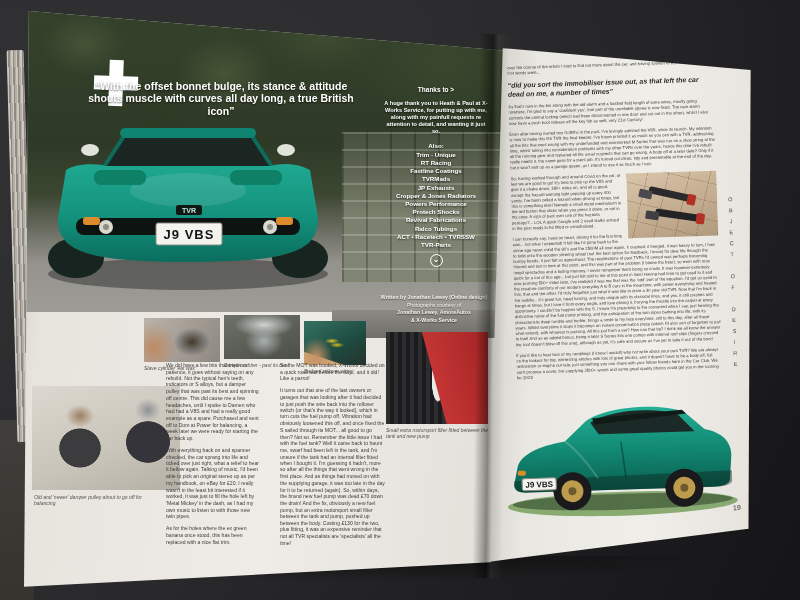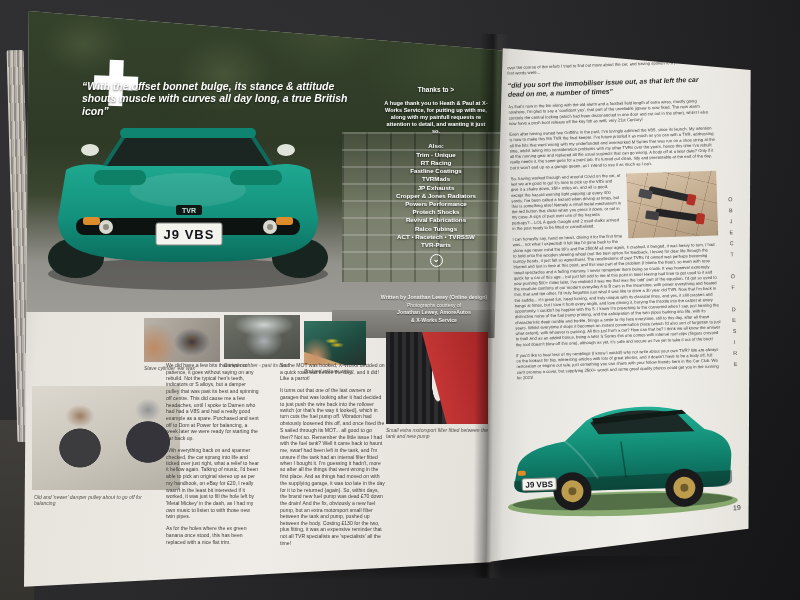--- a/index.html
+++ b/index.html
@@ -45,22 +45,22 @@
     background-color:#7e8470;
     background-image:
       repeating-linear-gradient(to bottom,rgba(255,255,255,.22) 0 2px,rgba(0,0,0,0) 2px 17px),
       repeating-linear-gradient(to right,rgba(0,0,0,.25) 0 2px,rgba(0,0,0,0) 2px 24px),
       linear-gradient(180deg,rgba(30,40,24,.55),rgba(0,0,0,0) 55%);}
   .photo-ext{left:308px;top:306px;width:174px;height:28px;
     background:linear-gradient(180deg,#8b8a84,#6f6e69);}
   .plus-icon{left:70px;top:56px;width:44px;height:46px;transform:rotate(2deg);}
   .plus-icon .pv{position:absolute;left:15px;top:0;width:14px;height:46px;background:#fff;}
   .plus-icon .ph{position:absolute;left:0;top:16px;width:44px;height:14px;background:#fff;}
-  .pull-quote{left:58px;top:76px;width:278px;text-align:left;color:#fff;
-    font-size:10.5px;line-height:1.18;font-weight:bold;font-style:italic;
+  .pull-quote{left:58px;top:76px;width:278px;text-align:center;color:#fff;
+    font-size:10.5px;line-height:1.18;font-weight:bold;
     text-shadow:0 1px 2px rgba(0,0,0,.6);}
   .car-front{left:12px;top:102px;width:304px;height:202px;}
 
   
   .thanks{left:356px;top:82px;width:112px;text-align:center;color:#fff;
     text-shadow:0 1px 2px rgba(0,0,0,.65);}
   .thanks-heading{font-size:6.5px;font-weight:bold;margin-bottom:7px;}
   .thanks-intro{font-size:5.6px;line-height:1.25;font-weight:bold;margin:0 4px 7px 4px;}
   .also-label{font-size:6.2px;font-weight:bold;margin-bottom:2px;}
   .credit-item{display:block;font-size:6.2px;font-weight:bold;line-height:1.32;}

